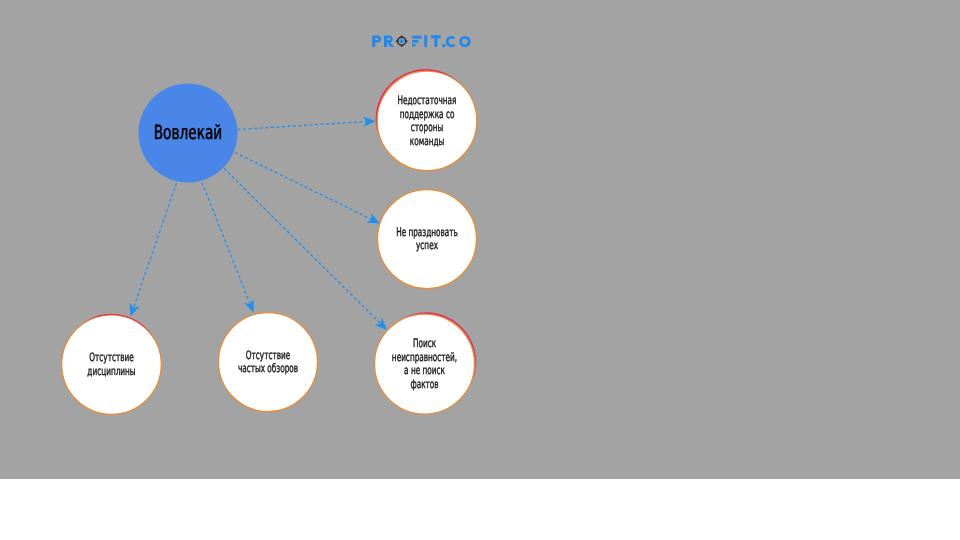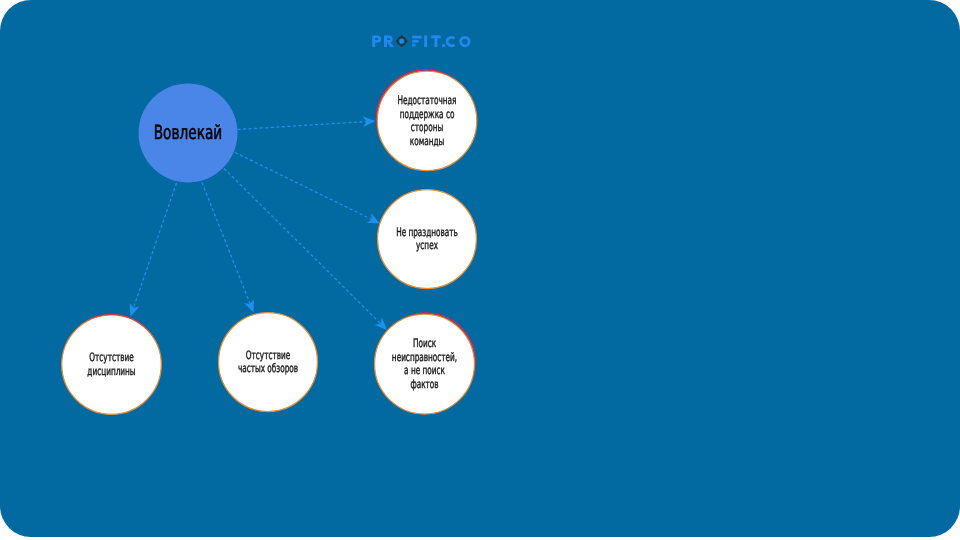--- a/index.html
+++ b/index.html
@@ -1,18 +1,18 @@
 <!DOCTYPE html>
 <html><head>
 <meta charset="utf-8">
 <style>
   html,body{margin:0;padding:0;background:#ffffff;}
   body{width:960px;height:540px;overflow:hidden;
        font-family:"DejaVu Sans Condensed","DejaVu Sans",sans-serif;}
-  #stage{position:relative;width:960px;height:537px;background:#0369a1;border-radius:31px;}
+  #stage{position:relative;width:960px;height:479px;background:#a3a3a3;}
   svg.layer{position:absolute;left:0;top:0;width:960px;height:540px;display:block;}
   text{font-family:"DejaVu Sans Condensed","DejaVu Sans",sans-serif;
        -webkit-font-smoothing:antialiased;text-rendering:geometricPrecision;}
   #stage{will-change:transform;}
   #svgroot{transform:translateZ(0);}
 </style>
 </head>
 <body>
 
 <div id="stage">

